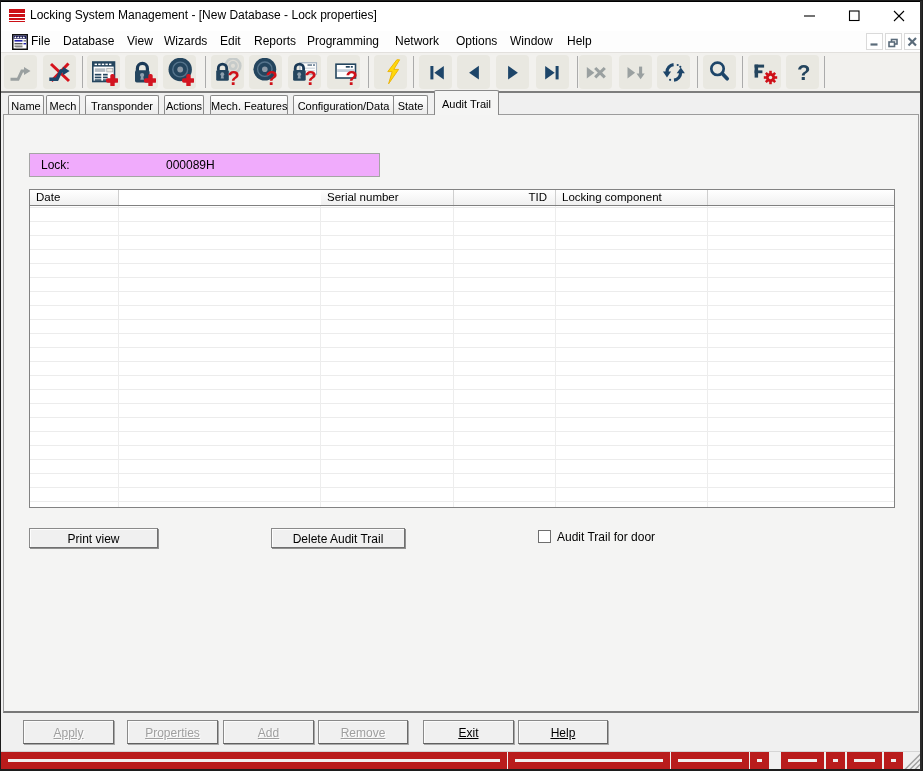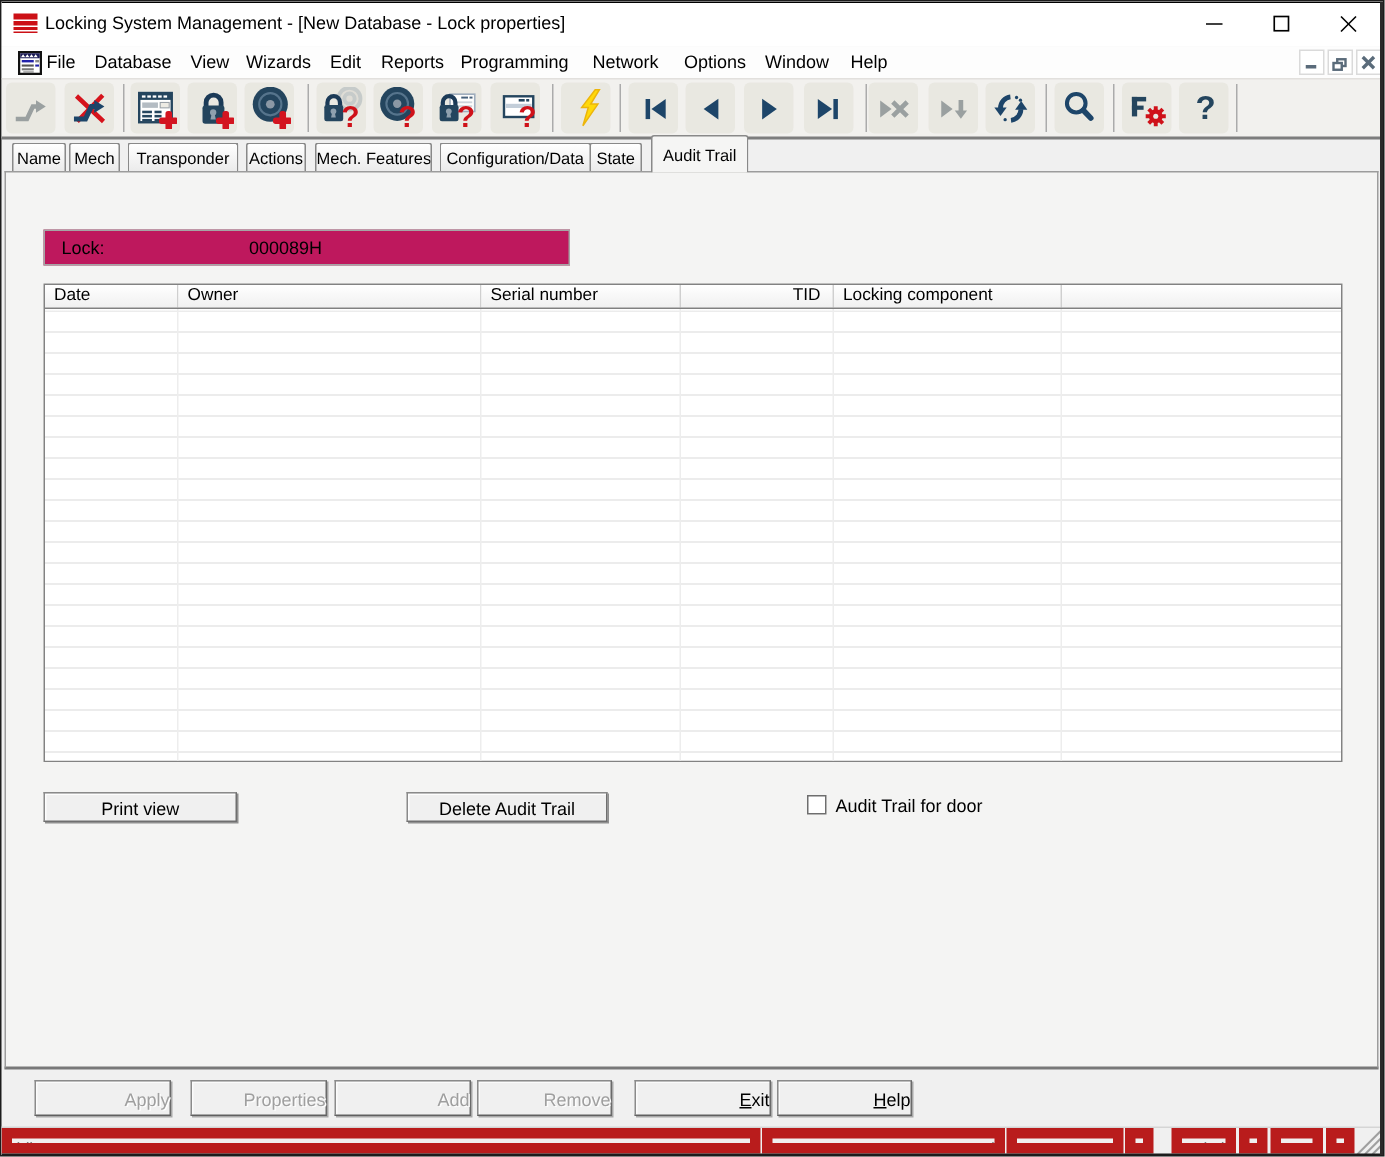--- a/index.html
+++ b/index.html
@@ -19,32 +19,32 @@
 #toolbar { left:0; top:51px; width:921px; height:40px; background:#f2f1ee; border-top:1px solid #e2e0dd; }
 .tbtn { top:54px; width:33px; height:34px; background:#e9e8e1; border-radius:4px; }
 .tbtn svg { position:absolute; left:2.5px; top:3px; }
 .tsep { top:55px; width:1px; height:32px; background:#ababab; }
 
 #tabline { left:0; top:90px; width:921px; height:2px; background:#7d7d7d; }
 .tab { top:94px; height:19px; white-space:nowrap; overflow:hidden; background:linear-gradient(#ffffff,#ebebeb); border:1px solid #898989; border-bottom:none; border-radius:2px 2px 0 0; font-size:11px; text-align:center; padding-top:4px; }
 #tab-active { top:89px; height:25px; white-space:nowrap; background:#f5f5f4; border:1px solid #898989; border-bottom:none; border-radius:2px 2px 0 0; font-size:11px; text-align:center; padding-top:7px; z-index:5; }
 
 #page { left:2px; top:113px; width:916px; height:599px; background:#f4f4f3; border:1px solid #9c9c9c; border-bottom:2px solid #787878; }
-.fieldbox { top:38px; height:24px; border:1px solid #a5a5a5; background:#be185d; font-size:12px; }
+.fieldbox { top:38px; height:24px; border:1px solid #a5a5a5; background:#f0abfc; font-size:12px; }
 .fieldbox span { position:absolute; top:4px; }
 
 #grid { left:25px; top:74px; width:866px; height:319px; background:#fff; border:1px solid #828282; }
 .hdr { position:absolute; top:0; height:15px; background:linear-gradient(#ffffff,#f0f0f0); border-right:1px solid #cfcfcf; font-size:11.5px; padding:1px 0 0 6px; }
 #hdrline { position:absolute; left:0; top:15px; width:100%; height:1px; background:#808080; }
 .vline { position:absolute; top:16px; bottom:0; width:1px; background:#ededed; }
 #rows { position:absolute; left:0; top:17px; right:0; bottom:0;
   background:repeating-linear-gradient(#ececec 0px, #ececec 1px, #ffffff 1px, #ffffff 14px); }
 
 .btn3d { background:#f0f0f0; border:1px solid #8a8a8a; border-bottom-color:#6f6f6f; border-right-color:#6f6f6f; box-shadow:inset 1px 1px 0 #fdfdfd, 1px 1px 0 #909090; font-size:12px; text-align:center; color:#000; }
-.btnflat { background:#f0f0f0; border:1px solid #8a8a8a; border-bottom-color:#606060; border-right-color:#6a6a6a; box-shadow:inset 1px 1px 0 #fbfbfb, 1px 1px 0 #a8a8a8; font-size:12px; text-align:right; color:#000; }
+.btnflat { background:#f0f0f0; border:1px solid #8a8a8a; border-bottom-color:#606060; border-right-color:#6a6a6a; box-shadow:inset 1px 1px 0 #fbfbfb, 1px 1px 0 #a8a8a8; font-size:12px; text-align:center; color:#000;text-decoration:underline; }
 .gray { color:#9f9f9f; text-shadow:1px 1px 0 #fdfdfd; }
 
 #statusbar { left:0; top:750px; width:921px; height:19px; background:#f0f0f0; border-top:1px solid #d5d5d5; }
 .panel { top:751px; height:17px; border:7px solid #b91c1c; background:#f0f0f0; font-size:11.5px; letter-spacing:-0.25px; padding:2px 2px 0 3px; overflow:hidden; white-space:nowrap; }
 #winbottom { left:0; top:768px; width:921px; height:3px; background:#1c1c1c; }
 </style>
 </head>
 <body>
 
 <div class="abs" id="titlebar"></div>
@@ -306,21 +306,20 @@
 <div class="abs tab" style="left:392px; width:35px;">State</div>
 <div class="abs" id="tab-active" style="left:433px; width:65px;">Audit Trail</div>
 
 <div class="abs" id="page">
   <div class="abs fieldbox" style="left:25px; width:351px;">
     <span style="left:11px;">Lock:</span>
       <span style="left:136px;">000089H</span>
   </div>
   <div class="abs" id="grid">
     <div class="hdr" style="left:0; width:89px;">Date</div>
-    <div class="hdr" style="left:89px; width:202px;">Owner</div>
     <div class="hdr" style="left:291px; width:133px;">Serial number</div>
     <div class="hdr" style="left:424px; width:102px; text-align:right; padding-right:8px;">TID</div>
     <div class="hdr" style="left:526px; width:152px;">Locking component</div>
     <div class="hdr" style="left:678px; width:186px; border-right:none;"></div>
     <div id="hdrline"></div>
     <div id="rows"></div>
     <div class="vline" style="left:88px;"></div>
     <div class="vline" style="left:290px;"></div>
     <div class="vline" style="left:423px;"></div>
     <div class="vline" style="left:525px;"></div>

